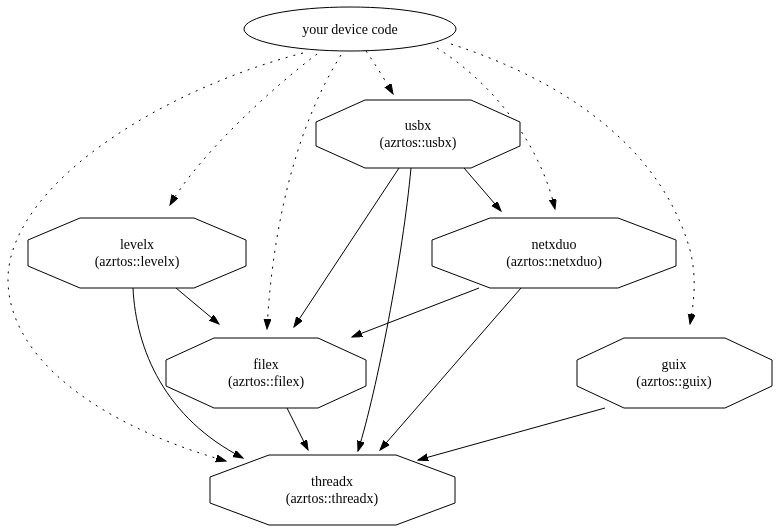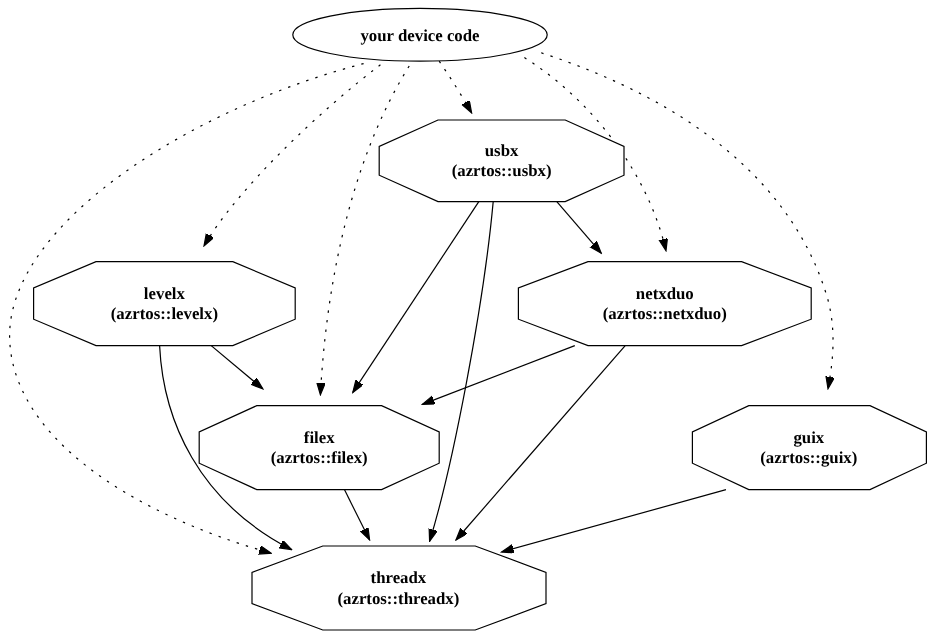--- a/index.html
+++ b/index.html
@@ -7,21 +7,20 @@
     padding: 0;
     background: #ffffff;
     width: 779px;
     height: 528px;
     overflow: hidden;
     font-family: "Liberation Serif", serif;
   }
   .graph-wrap {
     width: 779px;
     height: 448px;
-    font-weight: bold;
   }
   svg {
     display: block;
   }
   .node-shape {
     fill: #ffffff;
     stroke: #000000;
     stroke-width: 1;
   }
   .node-label {

